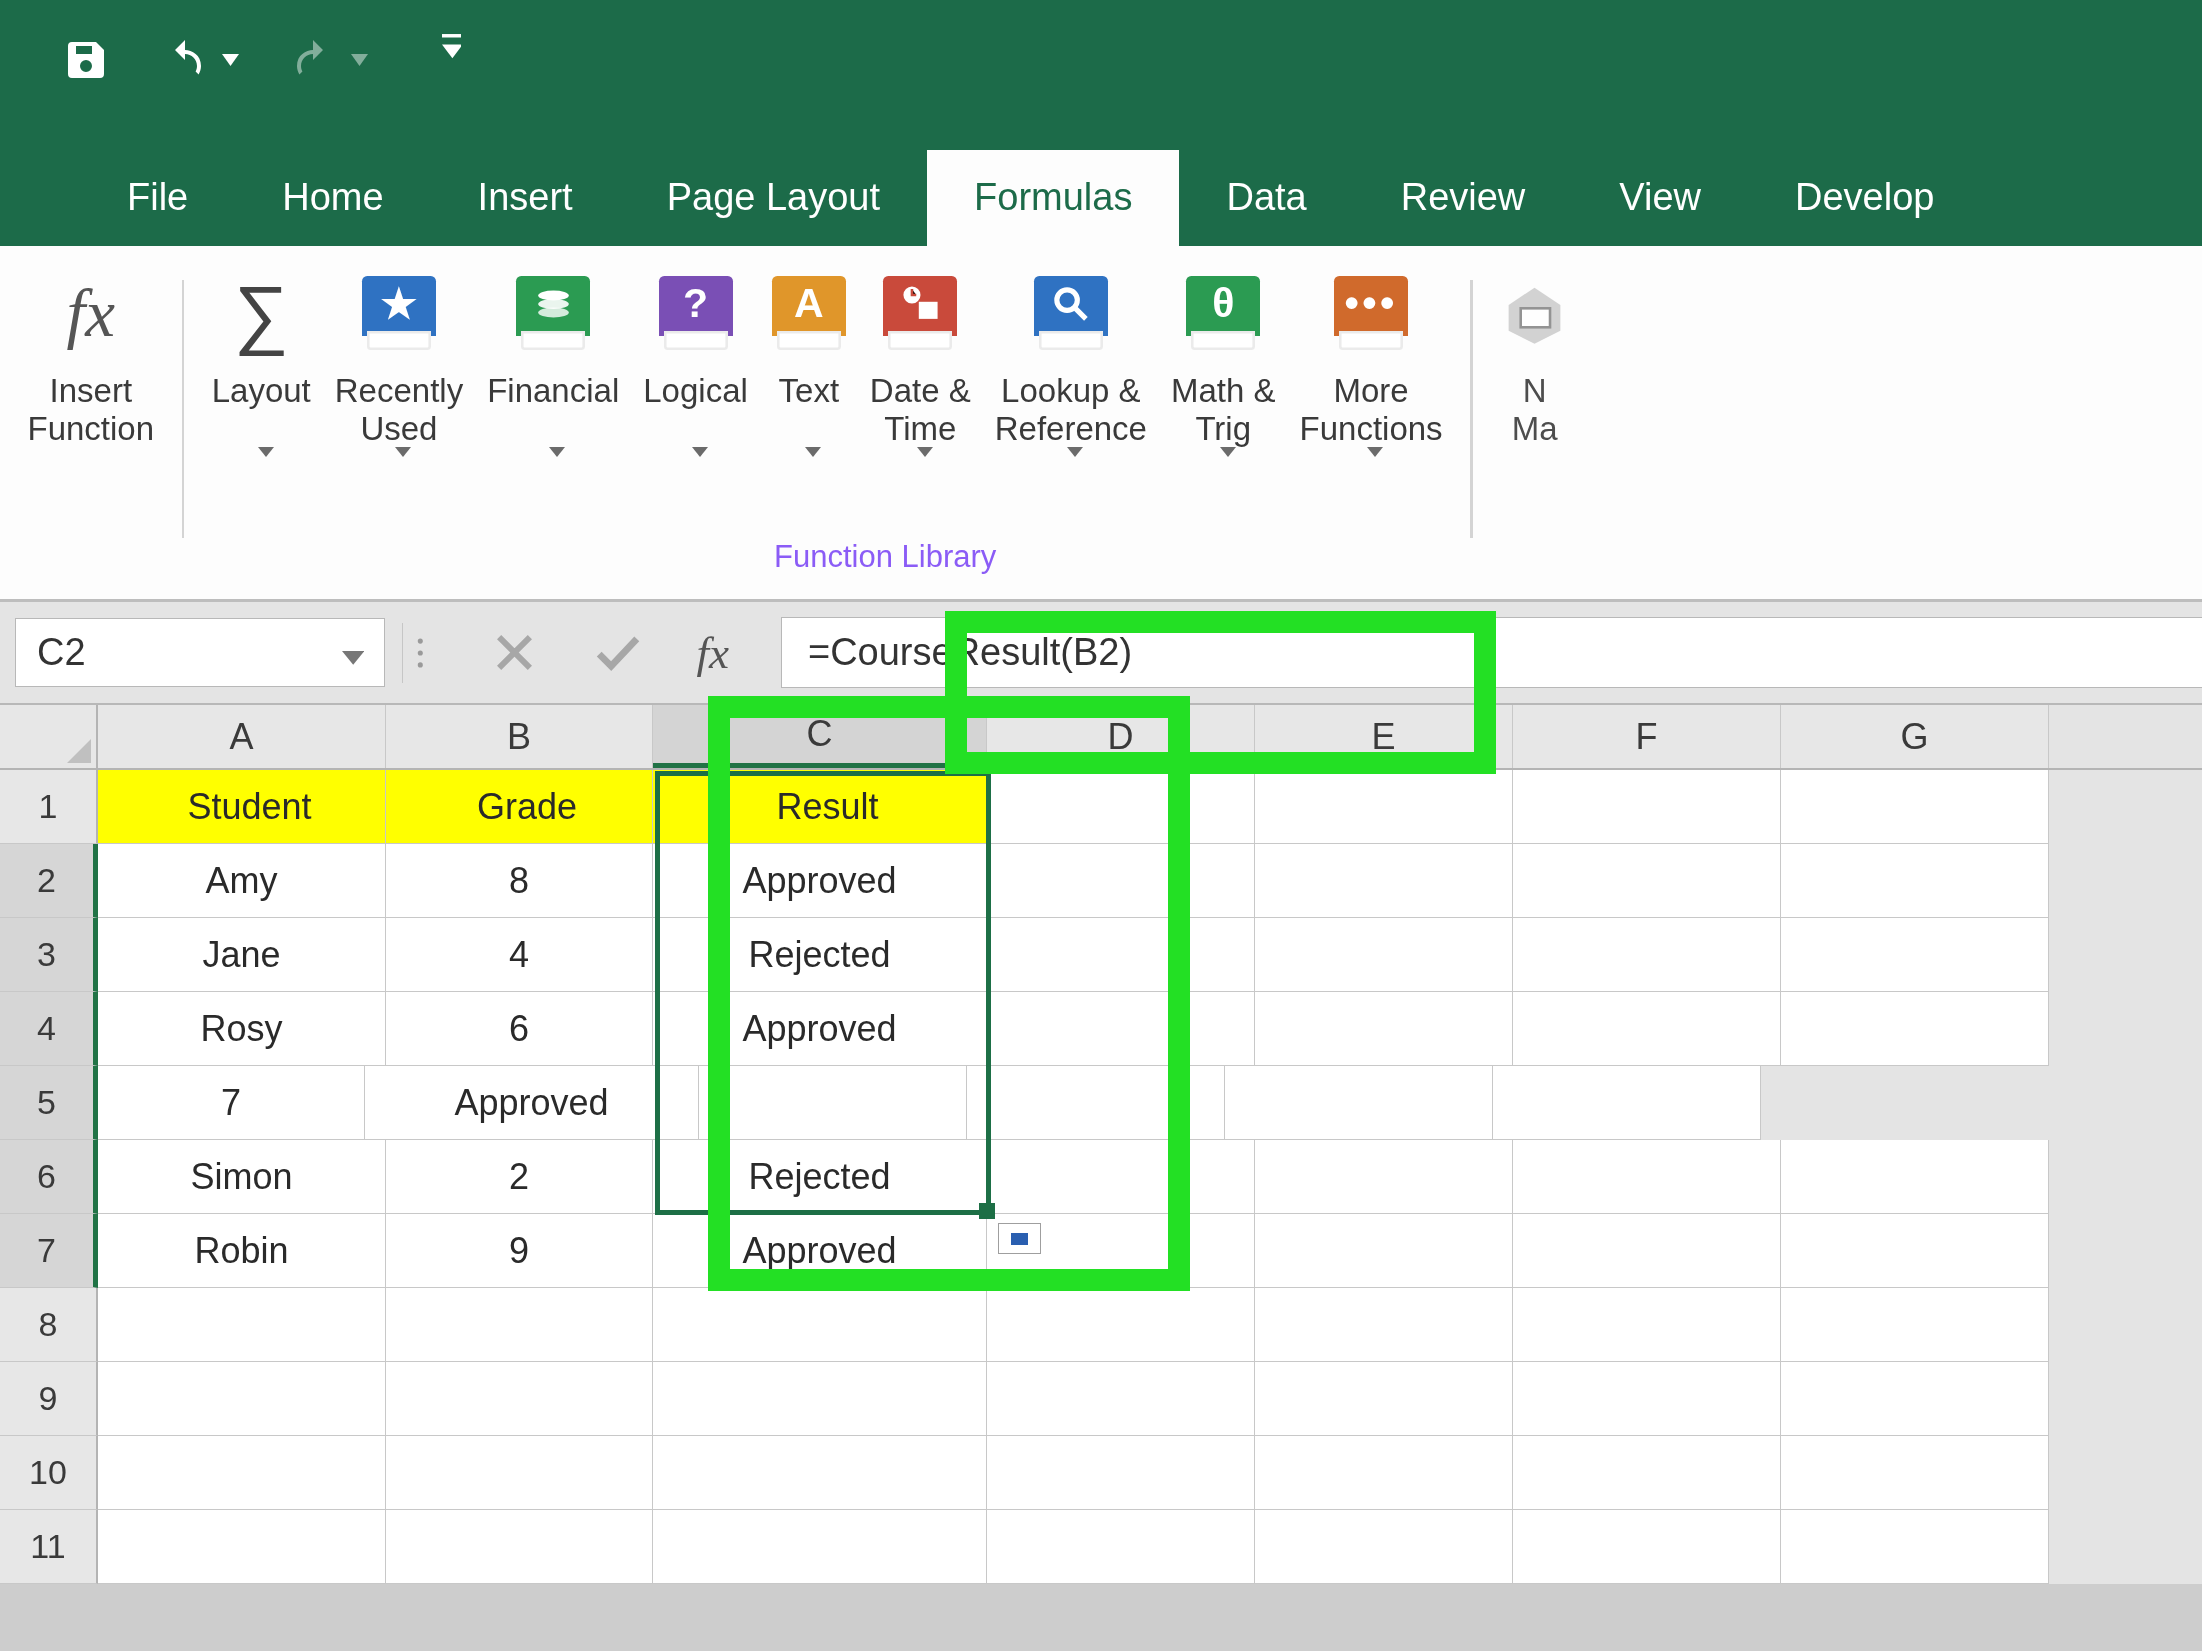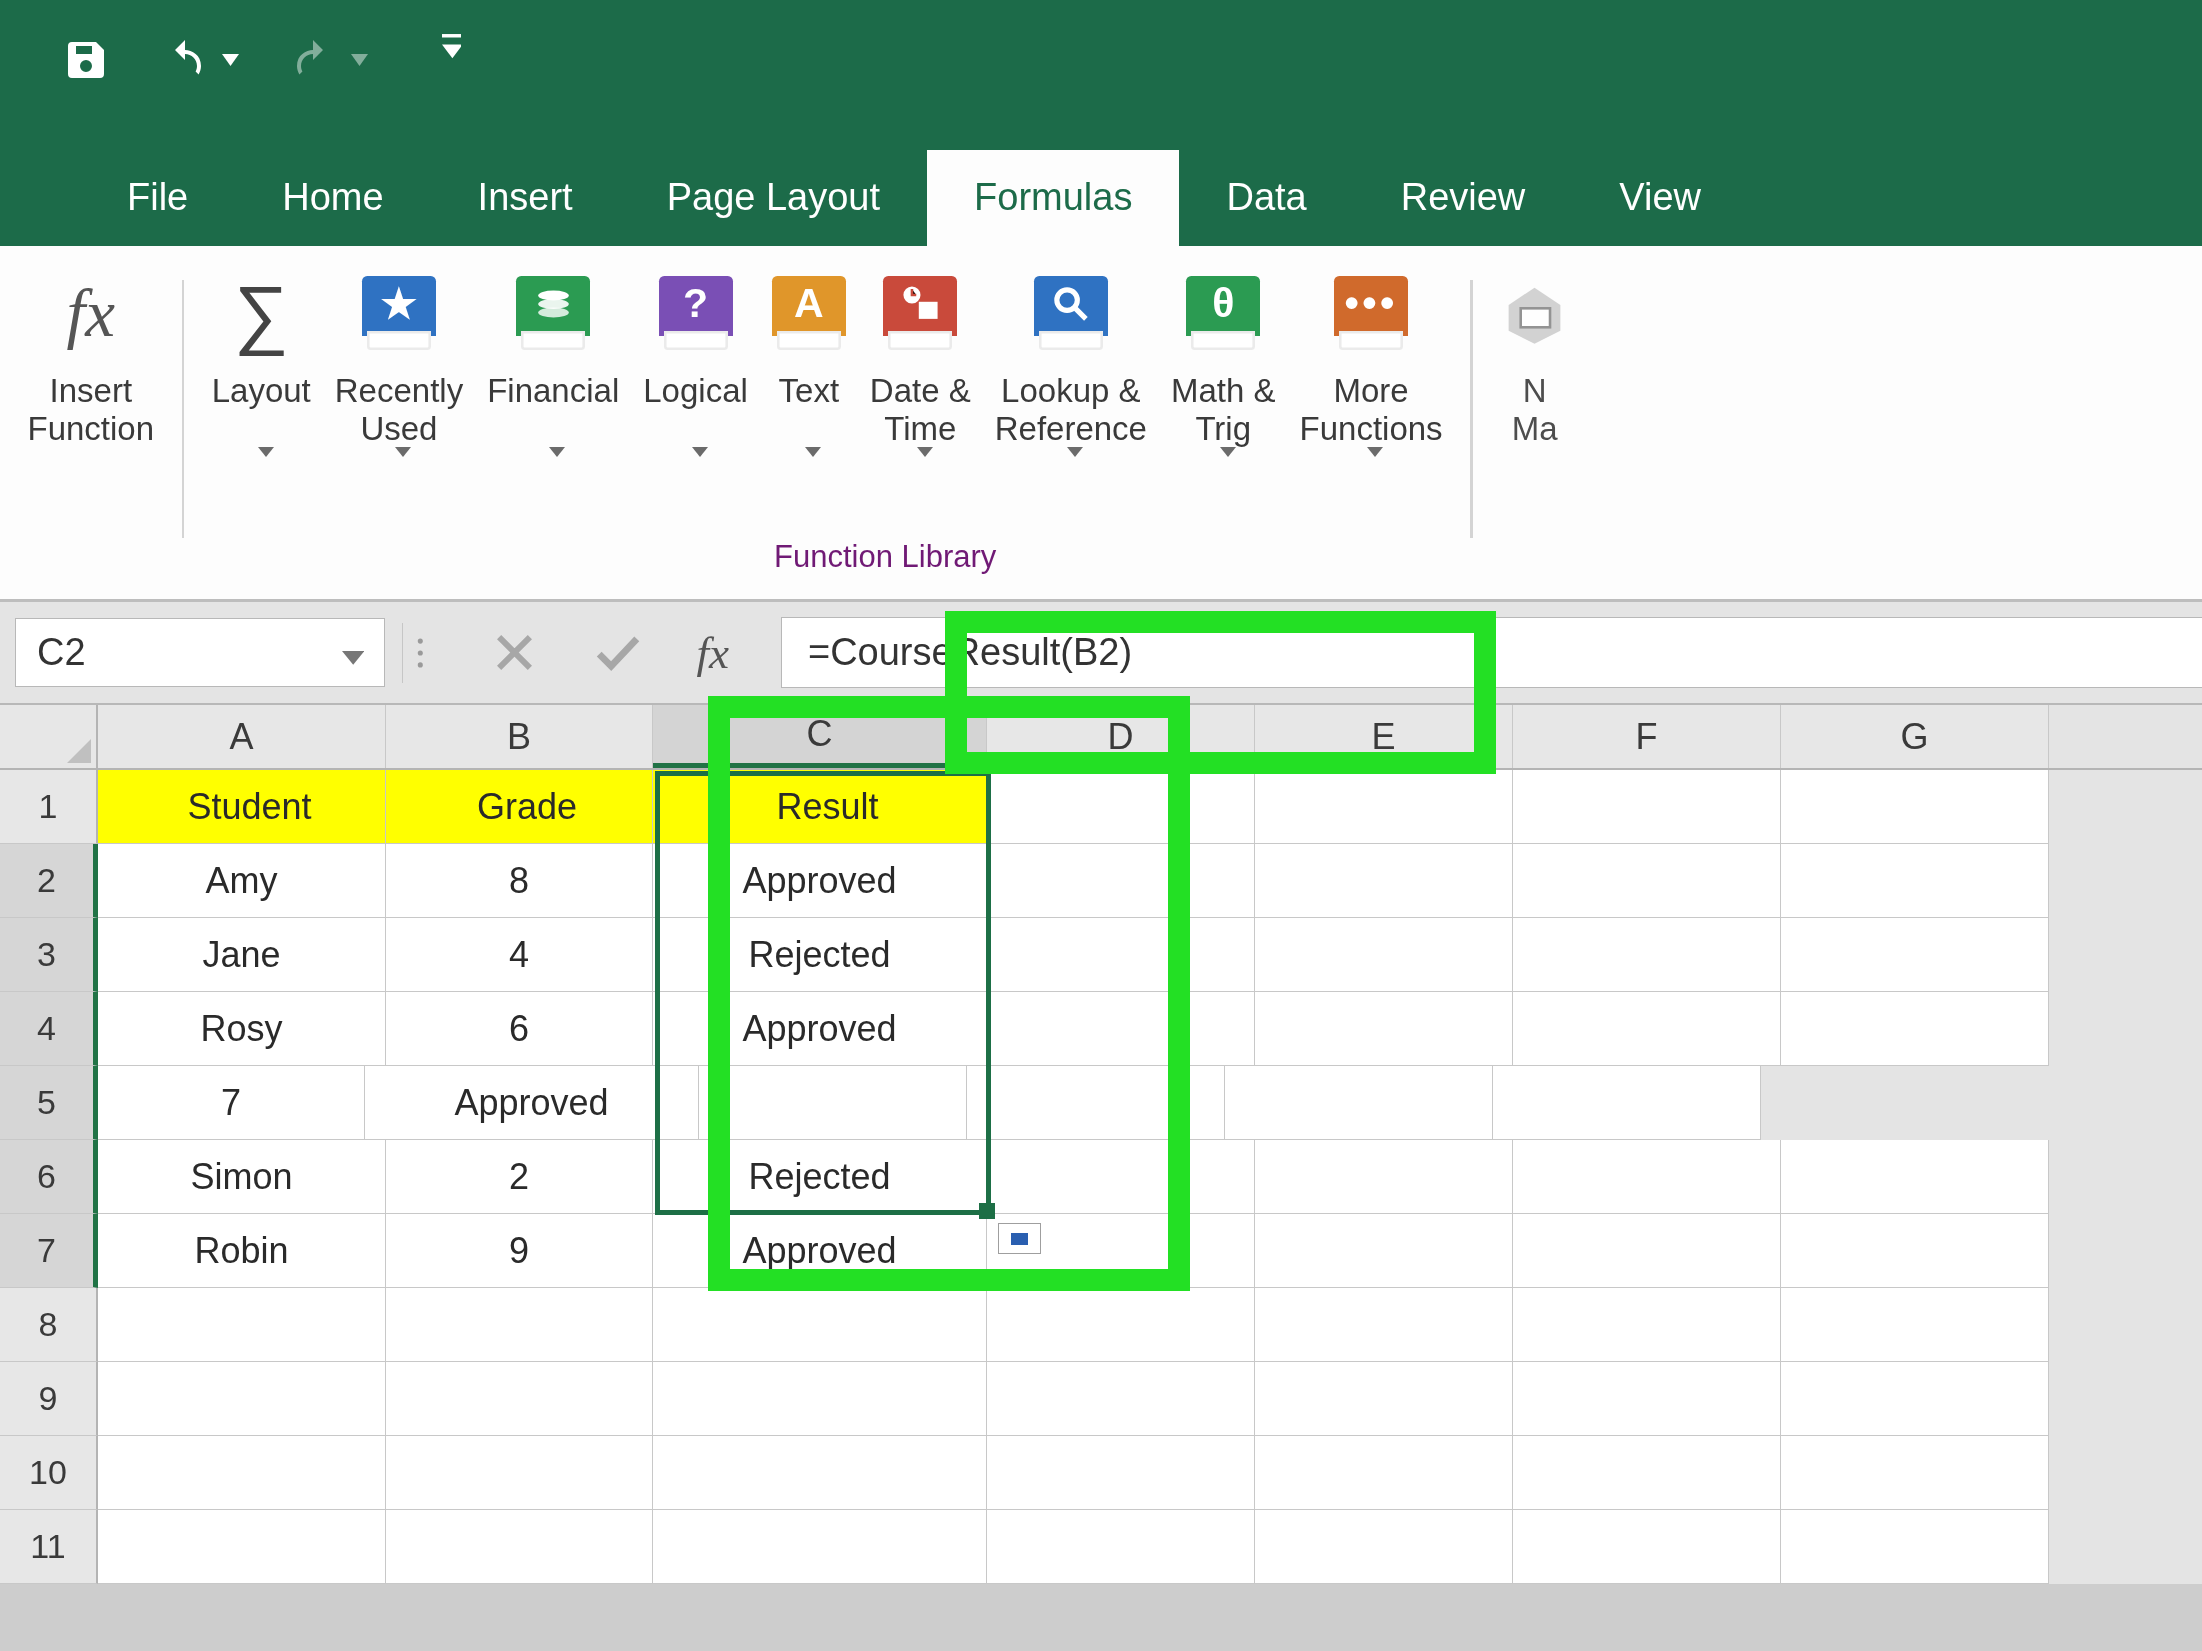--- a/index.html
+++ b/index.html
@@ -95,21 +95,21 @@
   }
   .vsep {
     width: 2.6px;
     height: 258px;
     background: #d4d4d4;
     margin: 17px 15.5px 0 15.5px;
   }
   .grouplabel {
     position: absolute;
     font-size: 31px;
-    color: #701a75;
+    color: #8b5cf6;
     left: 774px;
     top: 293px;
   }
 
   
   .book {
     width: 74px; height: 74px;
     position: relative;
   }
   .book .spine {
@@ -306,20 +306,21 @@
 
 <div class="tabs">
   <div class="tab">File</div>
   <div class="tab">Home</div>
   <div class="tab">Insert</div>
   <div class="tab">Page Layout</div>
   <div class="tab active">Formulas</div>
   <div class="tab">Data</div>
   <div class="tab">Review</div>
   <div class="tab">View</div>
+  <div class="tab">Develop</div>
 </div>
 
 <div class="ribbon">
   <div class="ribbon-inner">
 
     <div class="rbtn">
       <div class="iconbox">
         <span style="font-family:'Cambria Math',serif;font-style:italic;font-size:67px;color:#555">fx</span>
       </div>
       <div class="lbl">Insert

